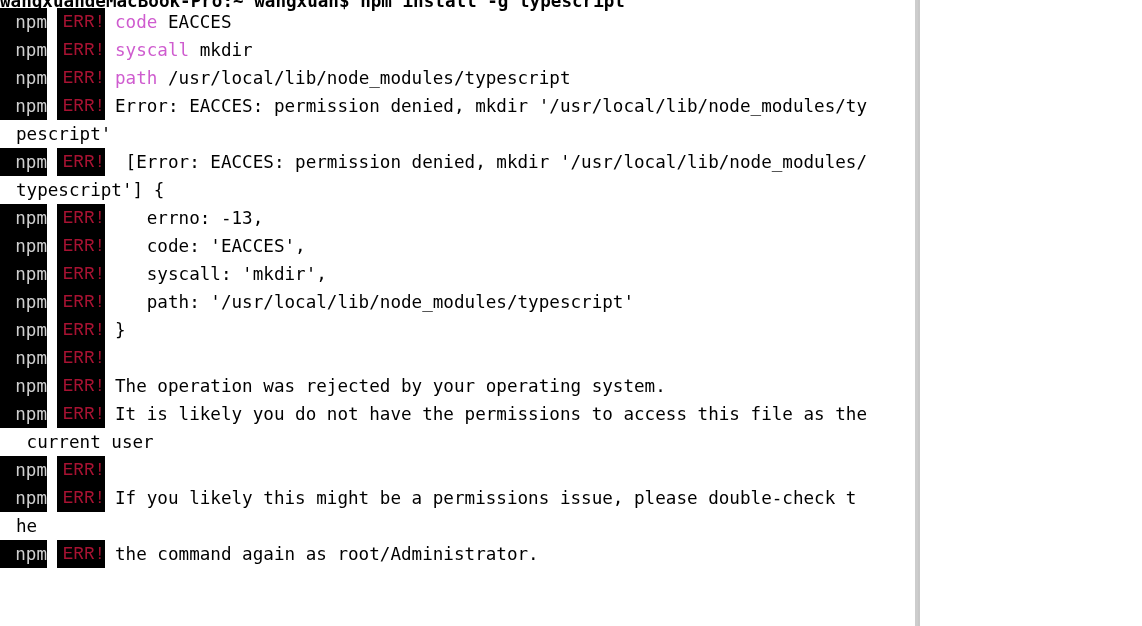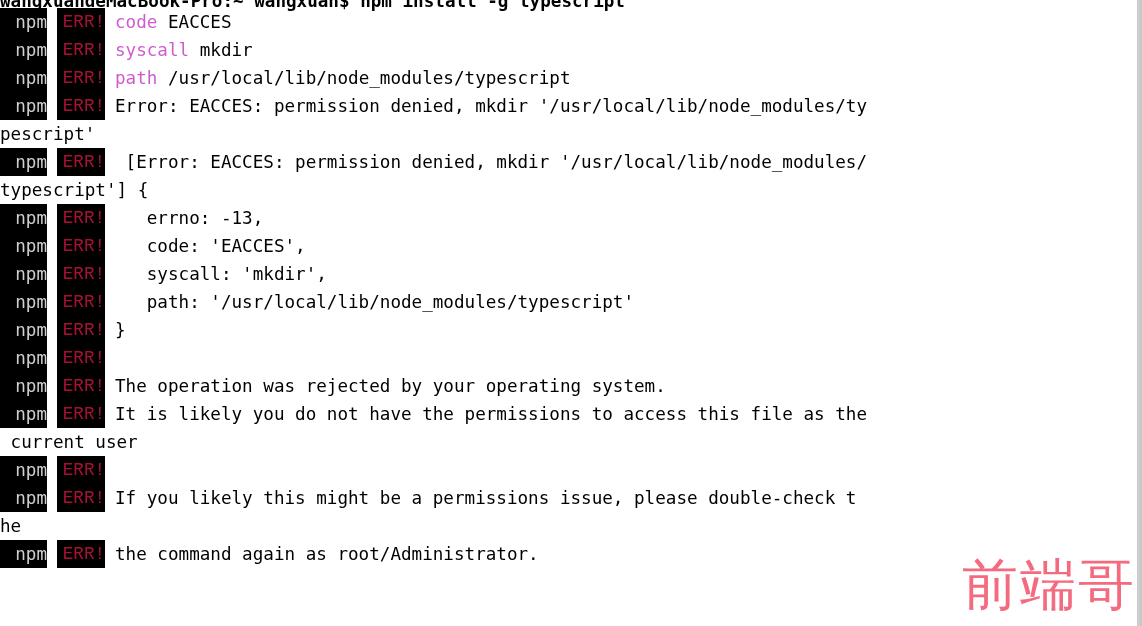--- a/index.html
+++ b/index.html
@@ -10,21 +10,21 @@
   }
   body {
     width: 1142px;
     height: 626px;
     overflow: hidden;
     font-family: "DejaVu Sans Mono", "Liberation Mono", monospace;
   }
 
   #terminal {
     position: relative;
-    width: 1142px;
+    width: 920px;
     height: 626px;
     background: #ffffff;
     color: #000000;
     box-sizing: border-box;
     border-right: 2px solid #c8c8c8;
     overflow: hidden;
   }
 
   
   .scrollback {
@@ -51,21 +51,21 @@
   .row {
     height: 28px;
     line-height: 28px;
     white-space: pre;
     font-size: 17.6px;
     display: block;
   }
 
   
   .row.cont {
-    padding-left: 0;
+    padding-left: 16px;
   }
 
   .badge-npm,
   .badge-err {
     display: inline-block;
     background: #000000;
     line-height: 28px;
     height: 28px;
     vertical-align: top;
     text-align: right;

